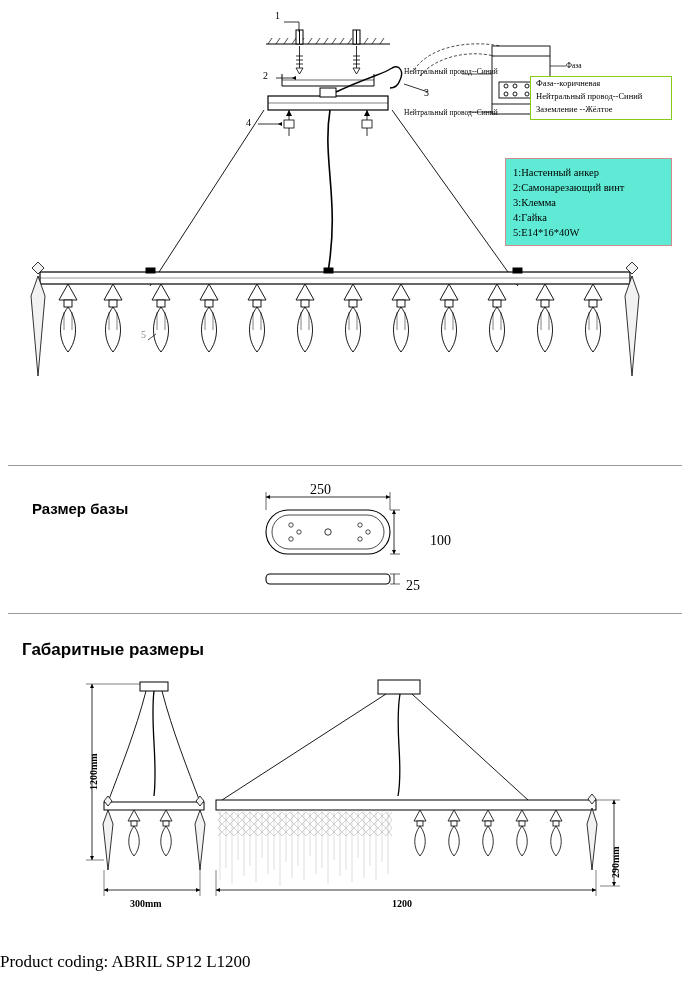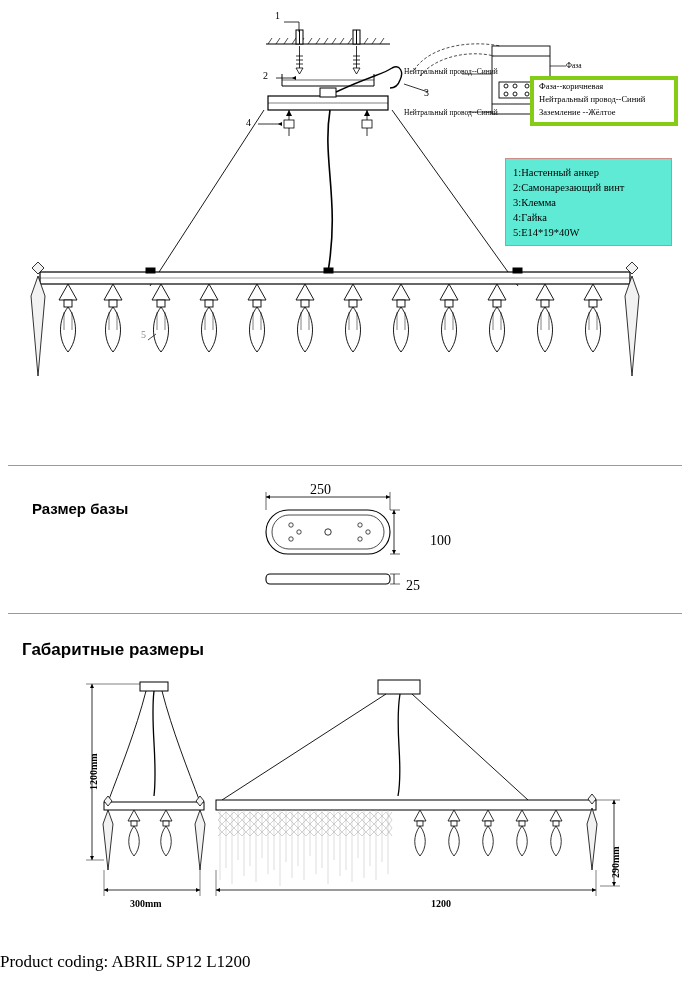--- a/index.html
+++ b/index.html
@@ -79,21 +79,21 @@
     color: #000;
     white-space: nowrap;
   }
 
   .wire-note {
     position: absolute;
     left: 530px;
     top: 76px;
     width: 140px;
     height: 42px;
-    border: 4px solid #84cc16;
+    border: 1px solid #84cc16;
     background: #fff;
   }
   .wire-note div {
     font-family: "Liberation Serif", serif;
     font-size: 8.5px;
     line-height: 13px;
     padding-left: 5px;
     white-space: nowrap;
   }
 
@@ -330,21 +330,21 @@
     <div>Нейтральный провод--Синий</div>
     <div>Заземление --Жёлтое</div>
   </div>
 
   <div class="legend-box">
     <ul>
       <li>1:Настенный анкер</li>
       <li>2:Самонарезающий винт</li>
       <li>3:Клемма</li>
       <li>4:Гайка</li>
-      <li>5:E14*19*40W</li>
+      <li>5:E14*16*40W</li>
     </ul>
   </div>
 
   <div class="sec-divider" id="divider-1"></div>
 
   <div class="sec-title" id="base-size-title">Размер базы</div>
 
   <svg width="690" height="145" viewBox="0 0 690 145" style="position:absolute;left:0;top:470px;">
     <g stroke="#000" fill="none" stroke-width="1">
 
@@ -475,17 +475,17 @@
       <line x1="614" y1="130" x2="614" y2="216" stroke-width="0.8"></line>
       <path d="M612 134 L614 130 L616 134 Z" fill="#000" stroke="none"></path>
       <path d="M612 212 L614 216 L616 212 Z" fill="#000" stroke="none"></path>
       <line x1="596" y1="130" x2="620" y2="130" stroke-width="0.5"></line>
       <line x1="600" y1="216" x2="620" y2="216" stroke-width="0.5"></line>
     </g>
   </svg>
 
   <div class="dim-label-small vert" style="left:88px;top:790px;">1200mm</div>
   <div class="dim-label-small" style="left:130px;top:898px;">300mm</div>
-  <div class="dim-label-small" style="left:392px;top:898px;margin-left:39px;">1200</div>
+  <div class="dim-label-small" style="left:392px;top:898px;">1200</div>
   <div class="dim-label-small vert" style="left:610px;top:878px;">290mm</div>
 
   <div id="product-coding">Product coding: ABRIL SP12 L1200</div>
 </div>
 
 </body></html>

